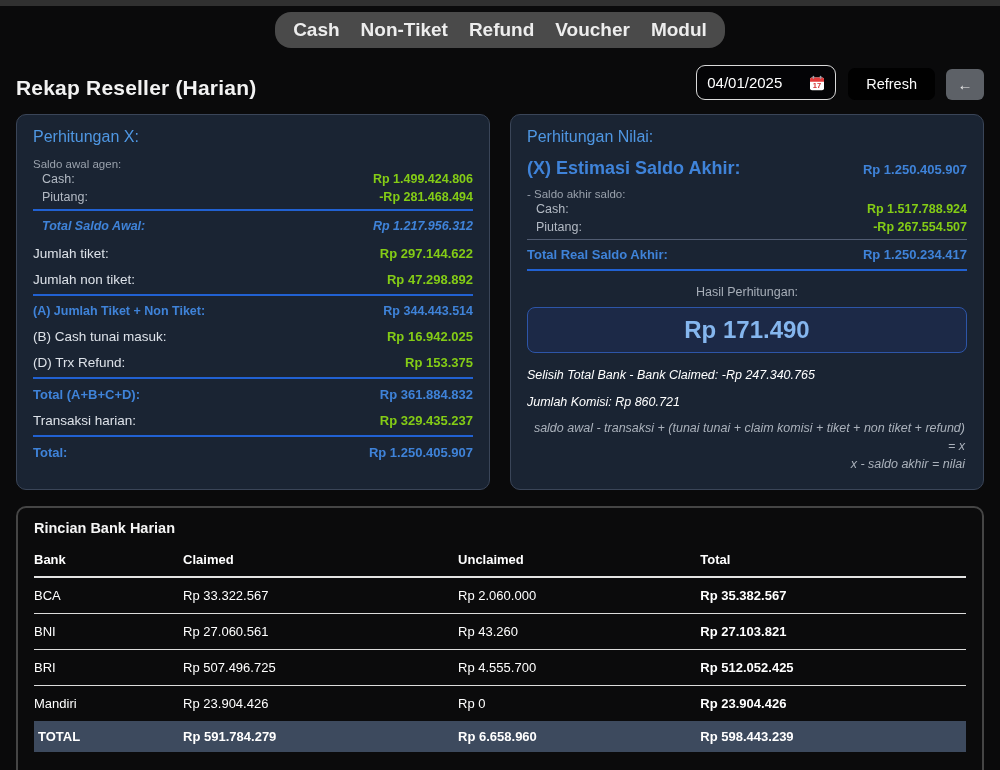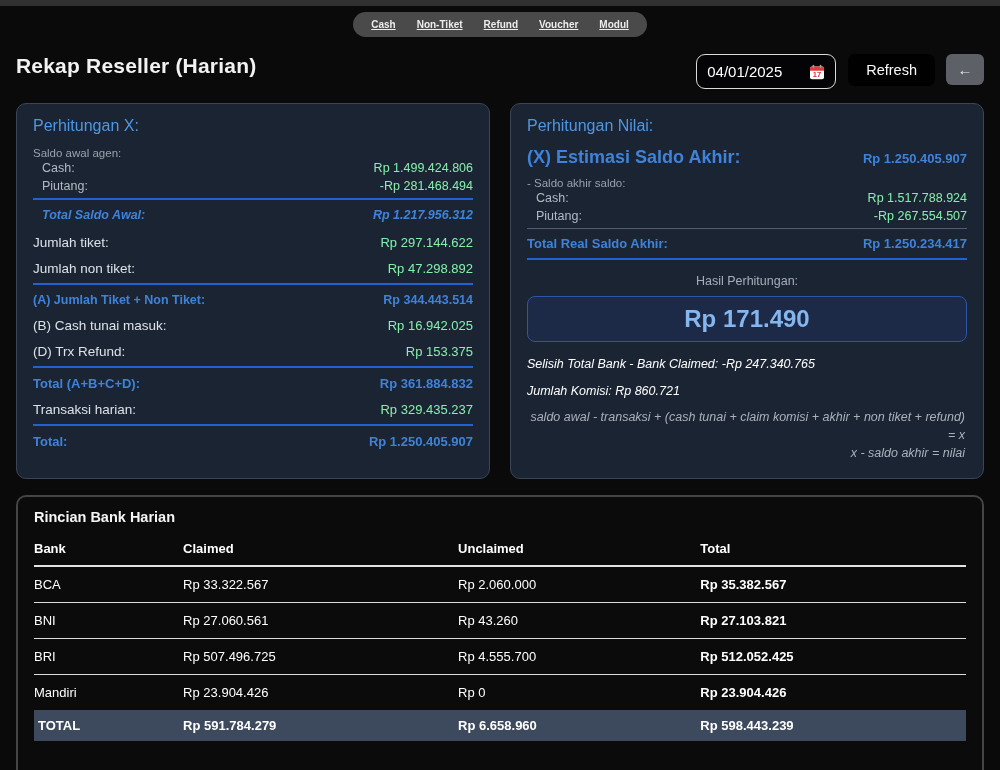--- a/index.html
+++ b/index.html
@@ -11,24 +11,24 @@
     overflow: hidden;
   }
   .topstrip { height: 6px; background: #303030; width: 100%; }
 
   
   .tabbar { display: flex; justify-content: center; margin-top: 6px; }
   .tab-pill {
     display: inline-flex; align-items: center; gap: 21px;
     background: #4a4a4a; border-radius: 16px; padding: 7px 18px;
   }
-  .tab-item { font-size: 10px; font-weight: bold; color: #ededed; cursor: pointer; white-space: nowrap; text-decoration: underline; }
-
-  
-  .header { display: flex; align-items: flex-start; padding: 17px 16px 12px 16px; }
+  .tab-item { font-size: 19px; font-weight: bold; color: #ededed; cursor: pointer; white-space: nowrap; }
+
+  
+  .header { display: flex; align-items: flex-end; padding: 17px 16px 12px 16px; }
   .page-title { font-size: 21px; font-weight: bold; color: #f2f2f2; margin-right: auto; letter-spacing: 0.2px; }
   .date-input {
     display: flex; align-items: center; justify-content: space-between;
     width: 140px; height: 35px; padding: 0 10px;
     border: 1.5px solid #dadada; border-radius: 9px; background: #040406;
     font-size: 15px; color: #fff; cursor: text;
   }
   .btn-refresh {
     margin-left: 12px; padding: 8px 18px; background: #010101; border: none;
     border-radius: 7px; color: #fafafa; font-size: 14.5px; font-family: inherit; cursor: pointer;
@@ -40,21 +40,21 @@
 
   
   .panels { display: grid; grid-template-columns: 1fr 1fr; gap: 20px; margin: 2px 16px 16px 16px; }
   .panel {
     background: #1a2433; border: 1px solid #3a4558; border-radius: 10px;
     padding: 13px 16px; height: 376px;
   }
   .panel-title { color: #4f97e3; font-size: 16px; margin-bottom: 12px; }
   .vr { display: flex; justify-content: space-between; align-items: baseline; }
   .lbl { color: #dde2e9; font-size: 13.5px; }
-  .val { color: #86efac; font-weight: normal; font-size: 13px; }
+  .val { color: #84cc16; font-weight: bold; font-size: 13px; }
   .sub { padding-left: 9px; }
   .lbl-sub { color: #b3bac4; font-size: 12.5px; }
   .sm-gray { color: #99a1ac; font-size: 11.5px; }
   .blue { color: #3f83d9 !important; font-weight: bold; }
   .ital { font-style: italic; }
   .fs12 { font-size: 12.5px; }
   hr.blue-line { border: none; border-top: 2px solid #2161d2; }
   hr.gray-line { border: none; border-top: 1px solid #515c72; }
 
   
@@ -207,21 +207,21 @@
 
     <div class="hasil-label">Hasil Perhitungan:</div>
     <div class="hasil-box">
       <span class="hasil-value">Rp 171.490</span>
     </div>
 
     <div class="muted-ital mb13">Selisih Total Bank - Bank Claimed: -Rp 247.340.765</div>
     <div class="muted-ital">Jumlah Komisi: Rp 860.721</div>
 
     <div class="formula">
-      <div>saldo awal - transaksi + (cash tunai + claim komisi + akhir + non tiket + refund) = x</div>
+      <div>saldo awal - transaksi + (tunai tunai + claim komisi + tiket + non tiket + refund) = x</div>
       <div>x - saldo akhir = nilai</div>
     </div>
   </div>
 </div>
 
 <div class="bank-card">
   <div class="bank-title">Rincian Bank Harian</div>
   <table class="bank">
     <colgroup>
         <col class="c1">

